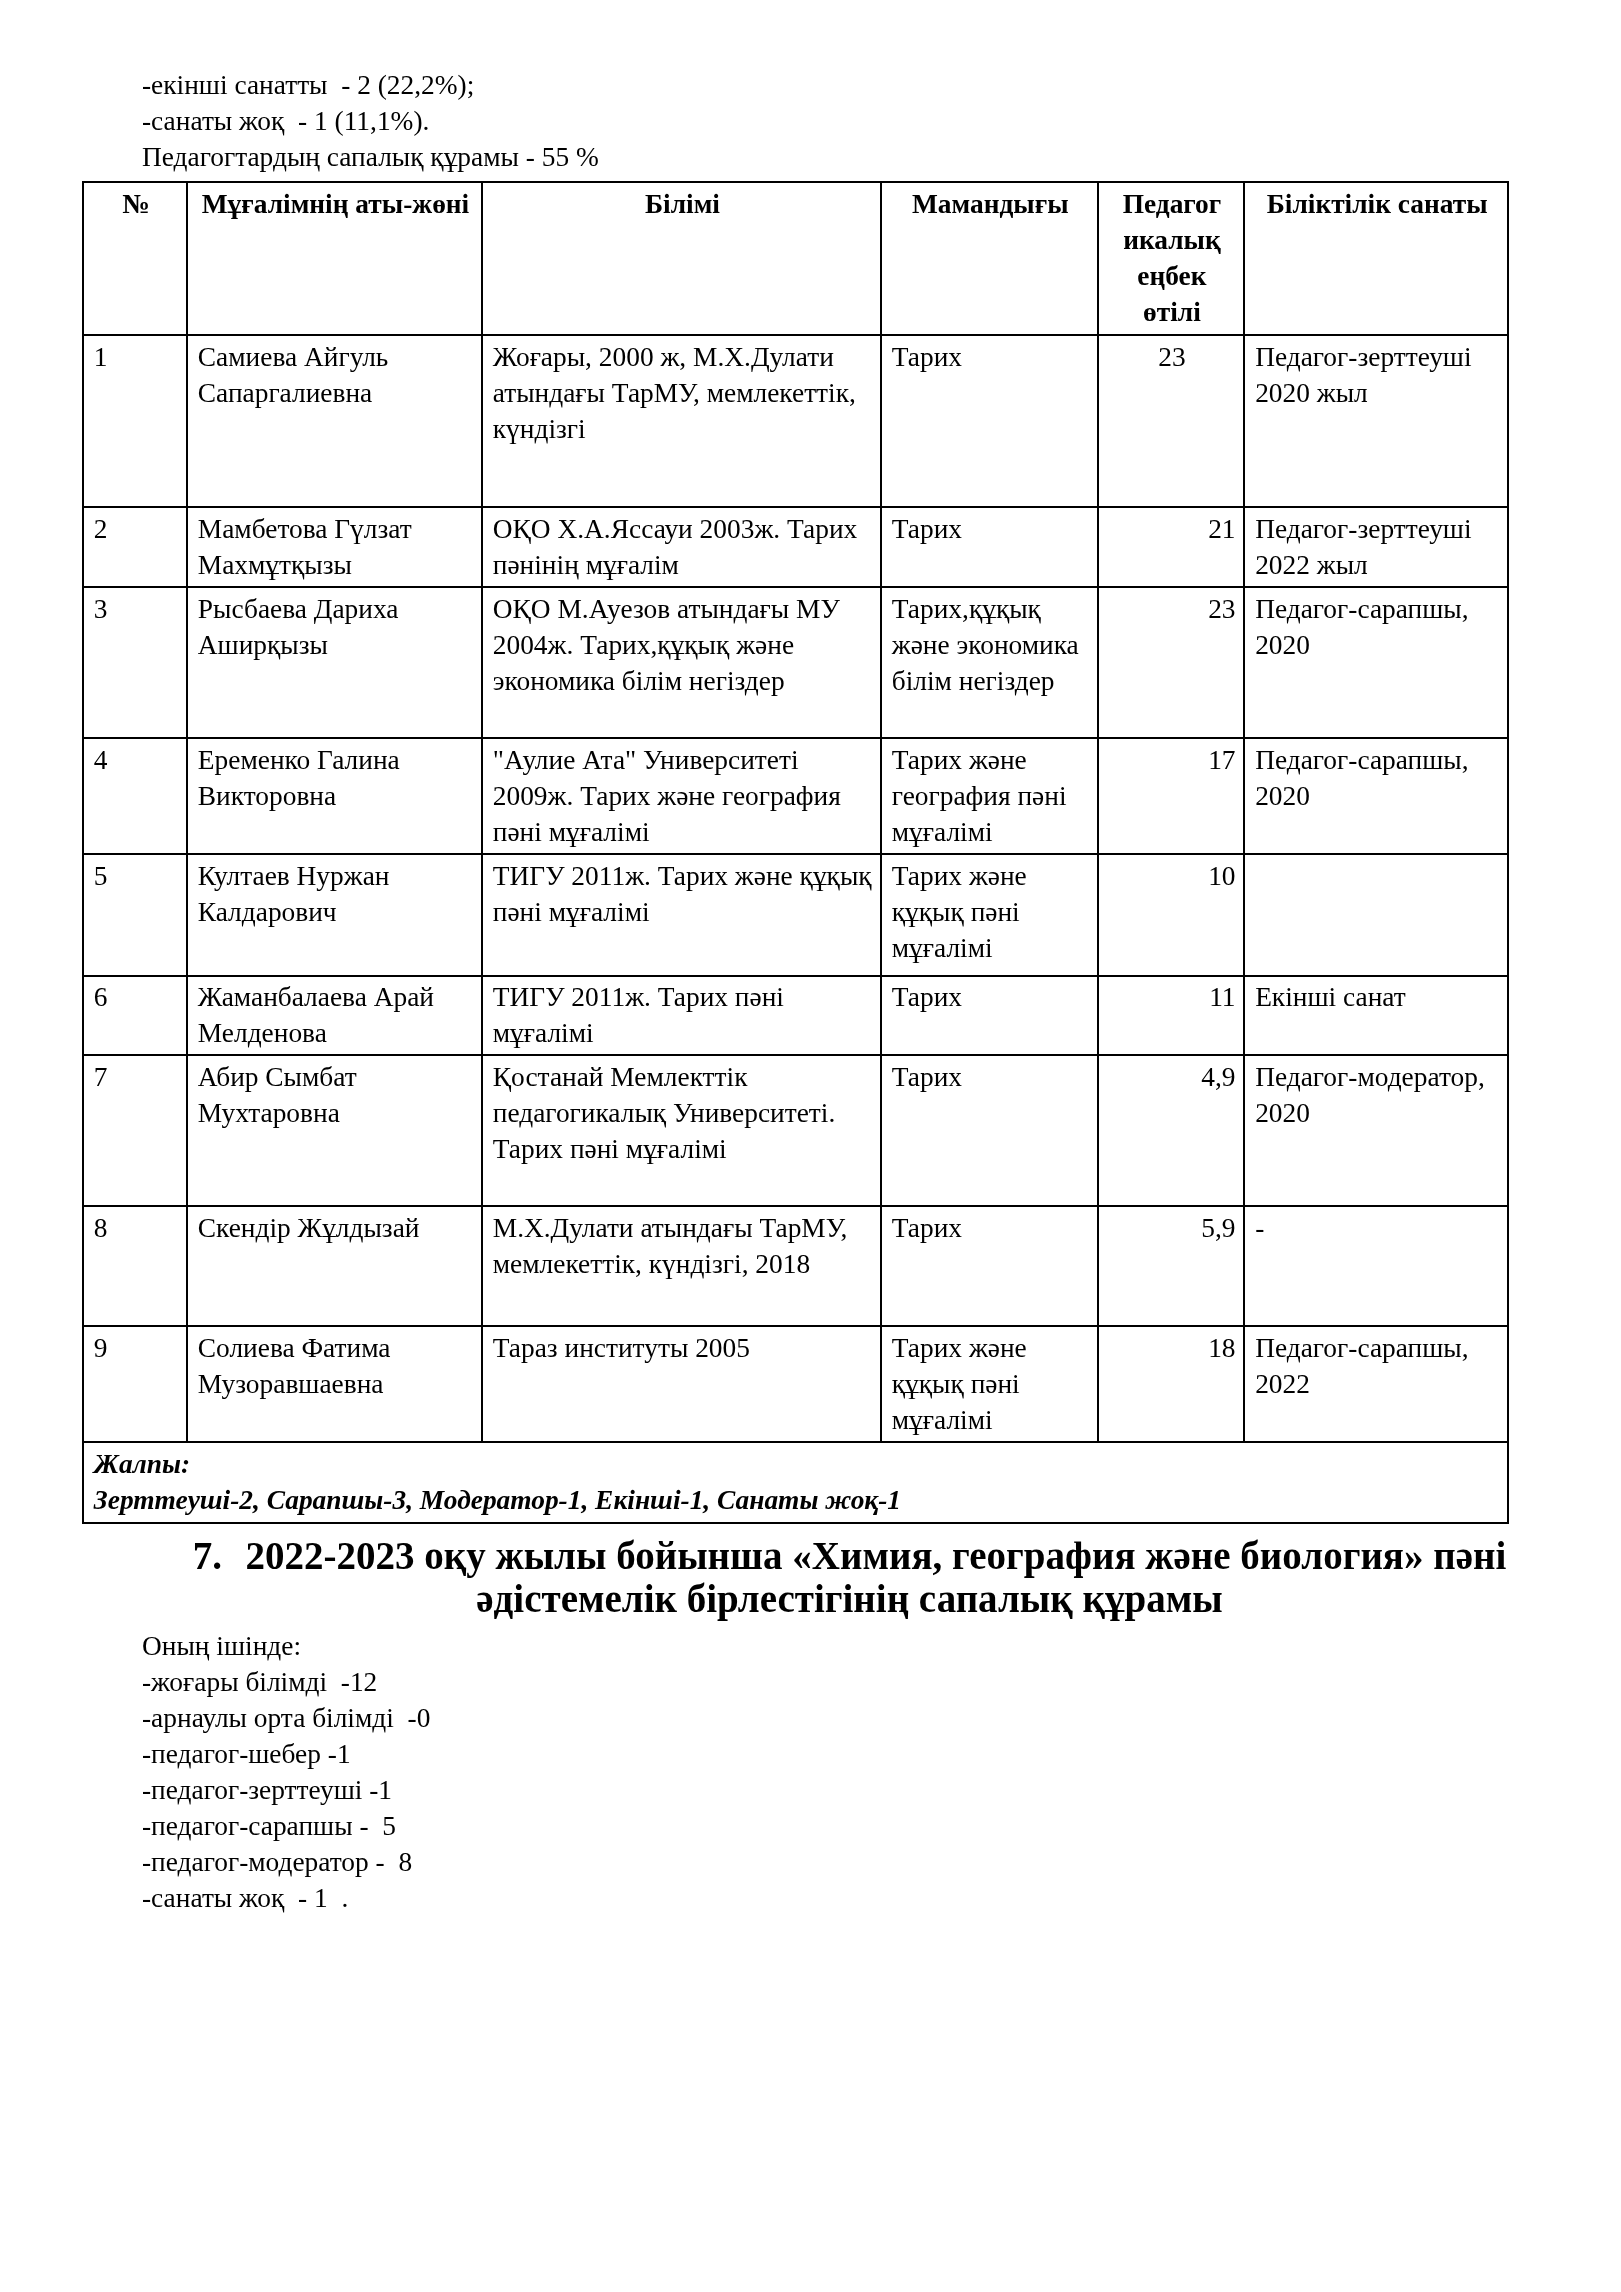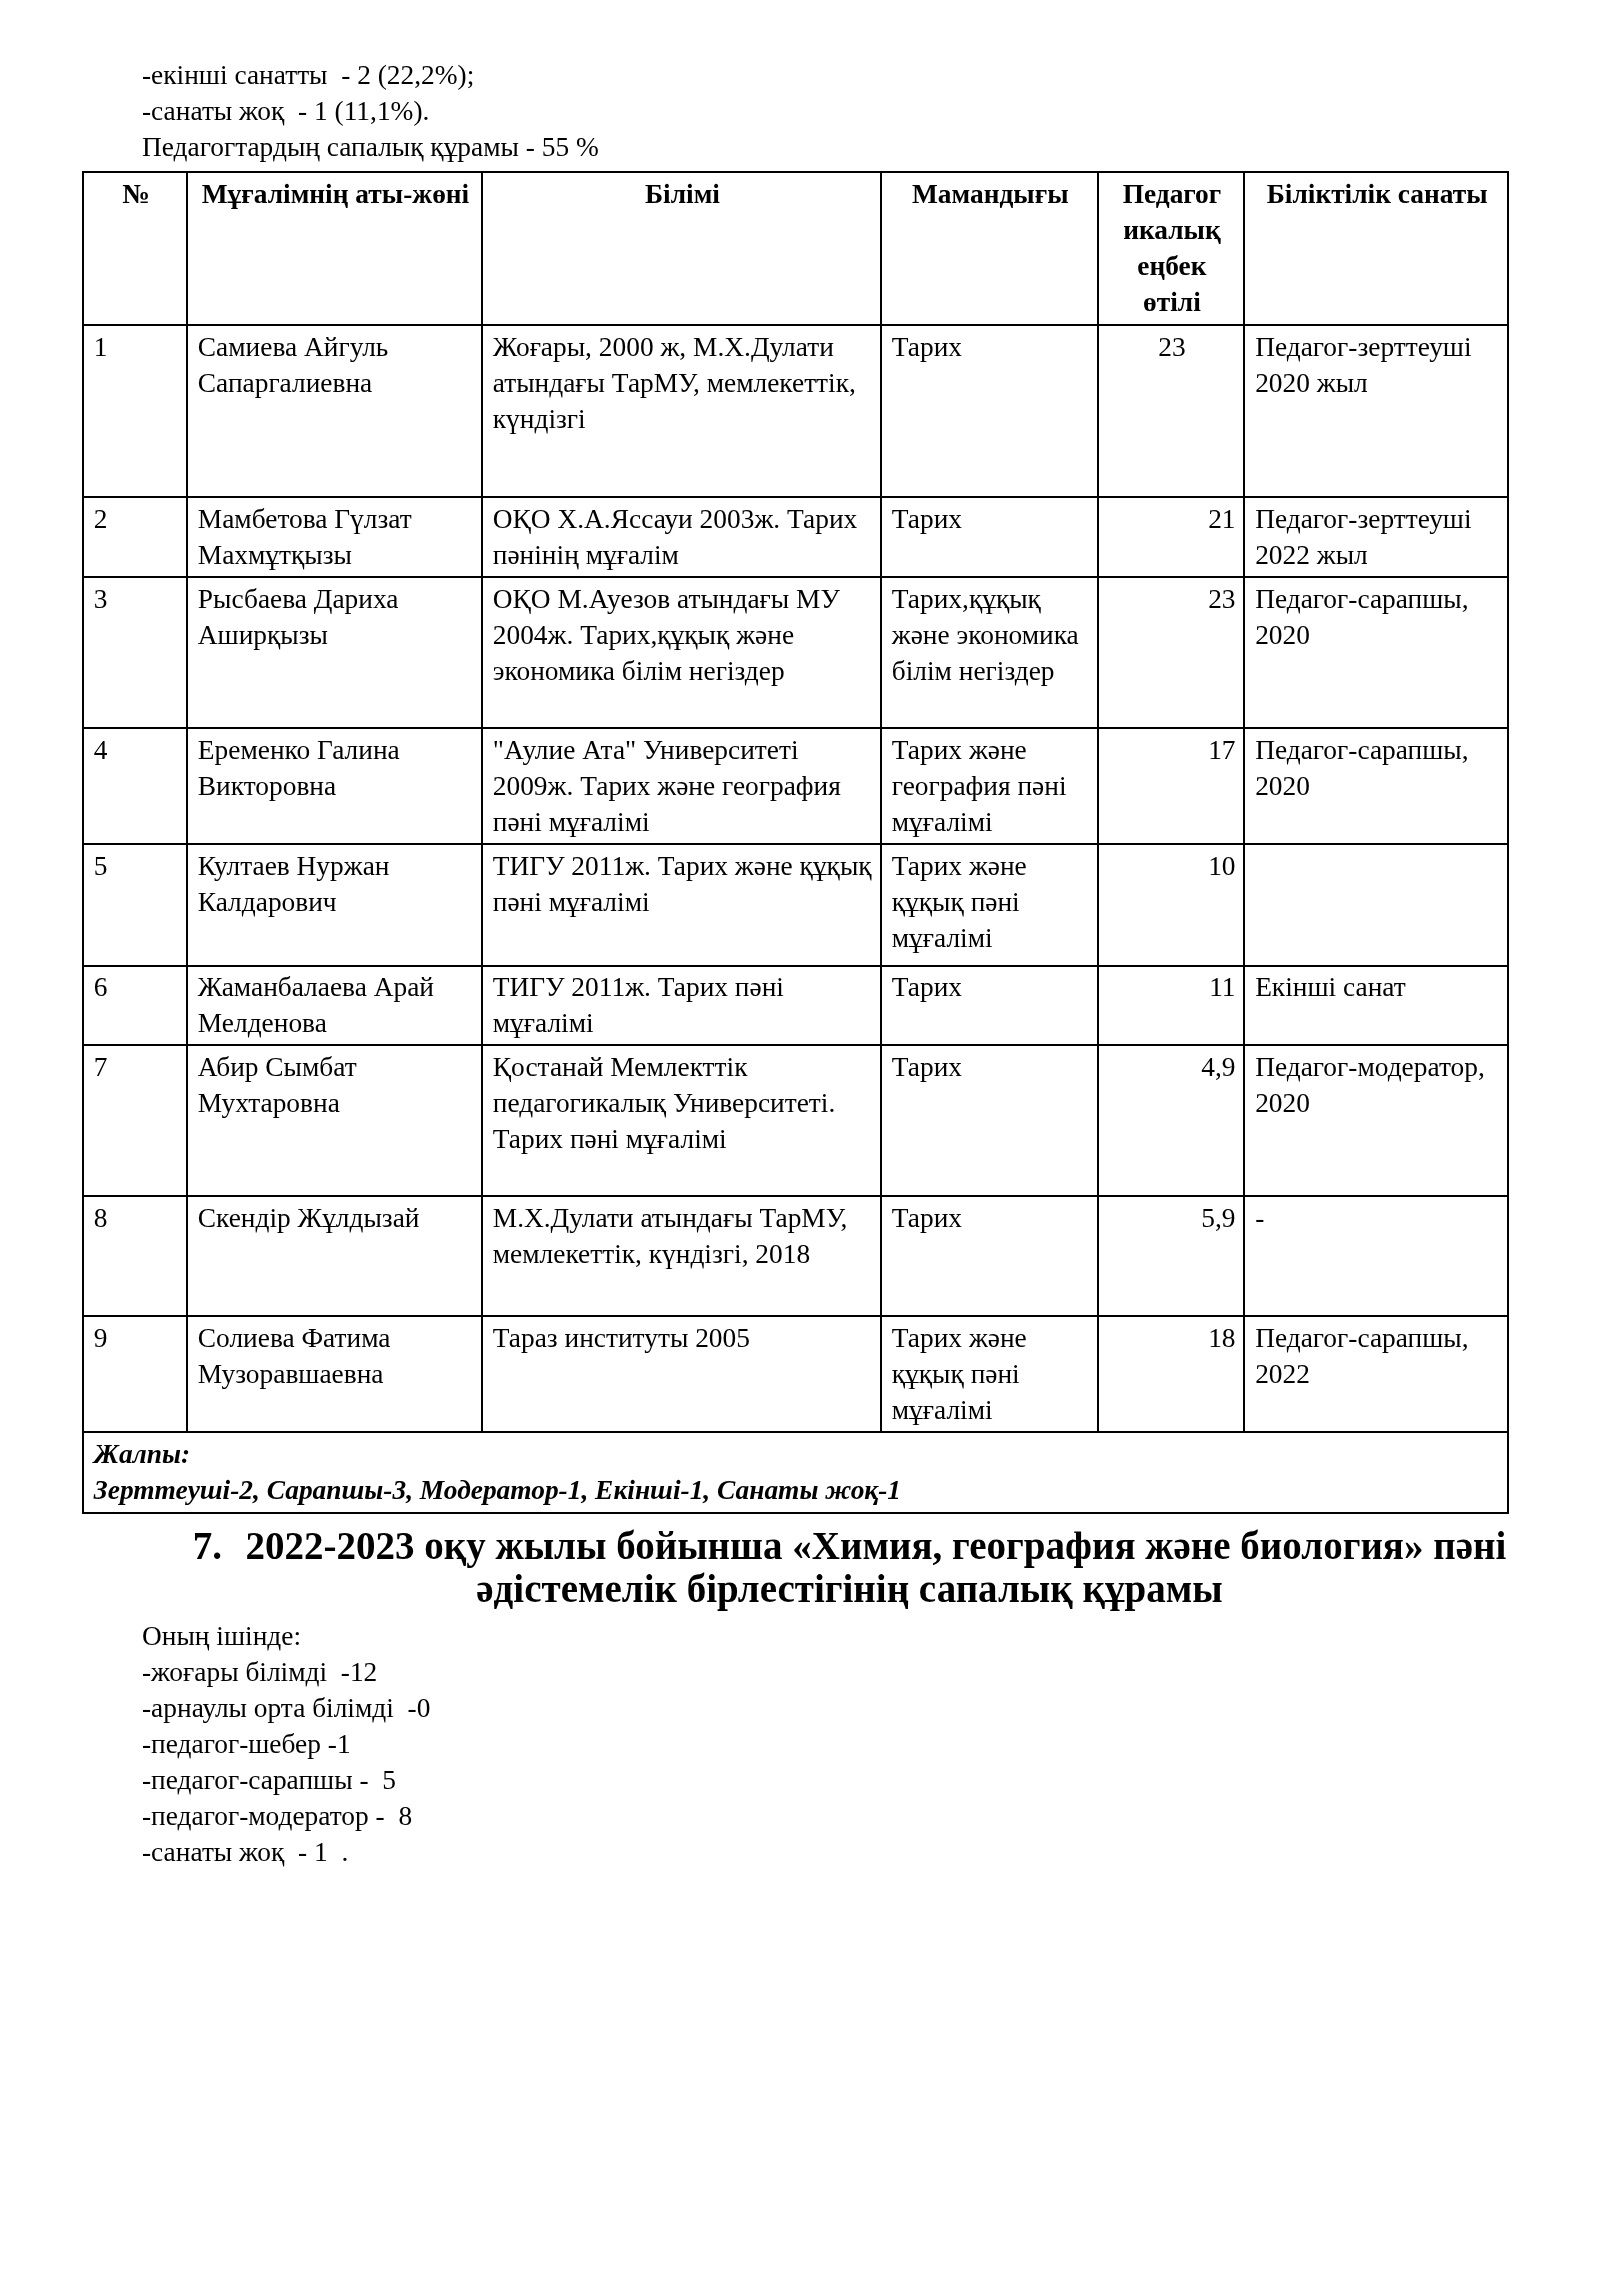--- a/index.html
+++ b/index.html
@@ -16,20 +16,21 @@
     font-family: "Liberation Serif", "DejaVu Serif", serif;
     font-size: 27.4px;
     line-height: 36px;
     box-sizing: border-box;
     padding-top: 57px;
     overflow: hidden;
   }
   .intro {
     margin-left: 142px;
     margin-right: 98px;
+    margin-top: 10px;
   }
   .text-line {
     white-space: pre-wrap;
   }
   table.quality-table {
     border-collapse: collapse;
     table-layout: fixed;
     width: 1427px;
     margin-left: 82px;
     margin-top: 5.9px;
@@ -214,20 +215,21 @@
   <div class="section-heading">
     <span class="head-num">7.</span><span>2022-2023  оқу жылы бойынша «Химия, география және биология» пәні әдістемелік бірлестігінің сапалық құрамы</span>
   </div>
 
   <div class="totals">
     <div id="detail-lines">
         <div class="text-line">Оның ішінде:</div>
         <div class="text-line">-жоғары білімді  -12</div>
         <div class="text-line">-арнаулы орта білімді  -0</div>
         <div class="text-line">-педагог-шебер -1</div>
+        <div class="text-line">-педагог-зерттеуші -1</div>
         <div class="text-line">-педагог-сарапшы -  5</div>
         <div class="text-line">-педагог-модератор -  8</div>
         <div class="text-line">-санаты жоқ  - 1  .</div>
       </div>
   </div>
 
 </div>
 
 
 </body></html>

